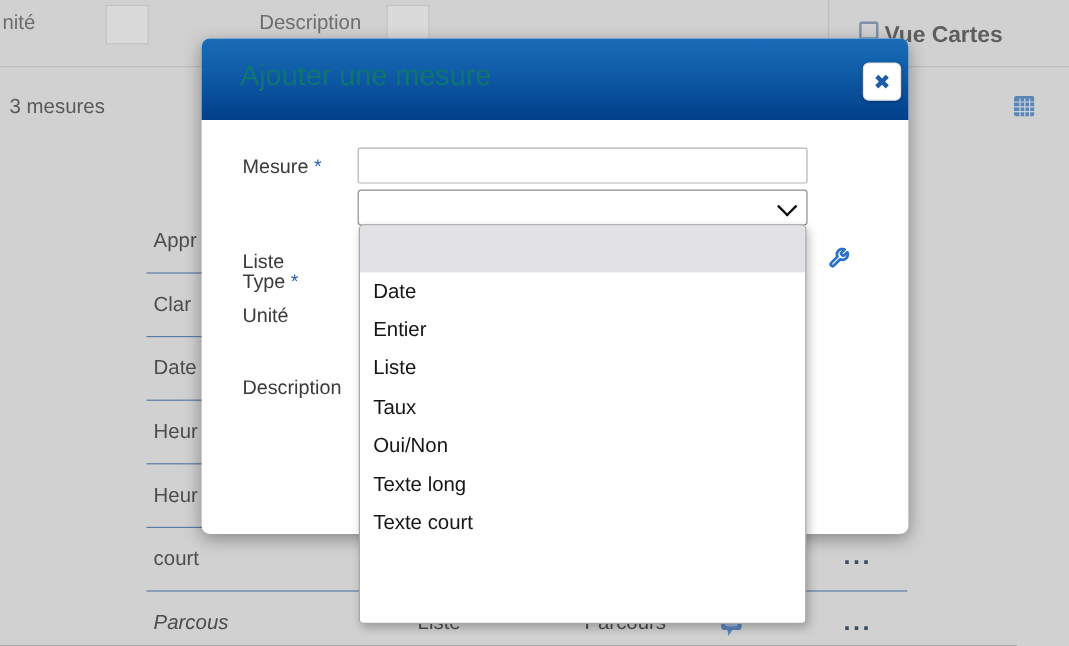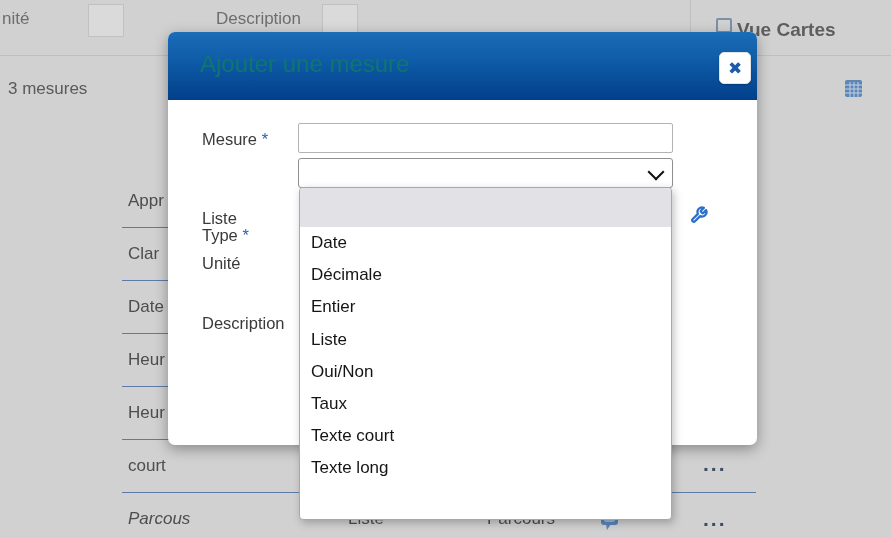--- a/index.html
+++ b/index.html
@@ -138,22 +138,21 @@
     </svg>
   </div>
 
   <div class="abs fld-label" style="left:202px;top:254px;">Unité</div>
 
   <div class="abs fld-label" style="left:202px;top:314px;">Description</div>
 
   <div class="abs dropdown">
     <div class="opt blank"></div>
     <div class="opt">Date</div>
-    <div class="opt">Décimale</div>
     <div class="opt">Entier</div>
     <div class="opt">Liste</div>
+    <div class="opt">Taux</div>
     <div class="opt">Oui/Non</div>
-    <div class="opt">Taux</div>
+    <div class="opt">Texte long</div>
     <div class="opt">Texte court</div>
-    <div class="opt">Texte long</div>
   </div>
 
 </div>
 
 </body></html>

